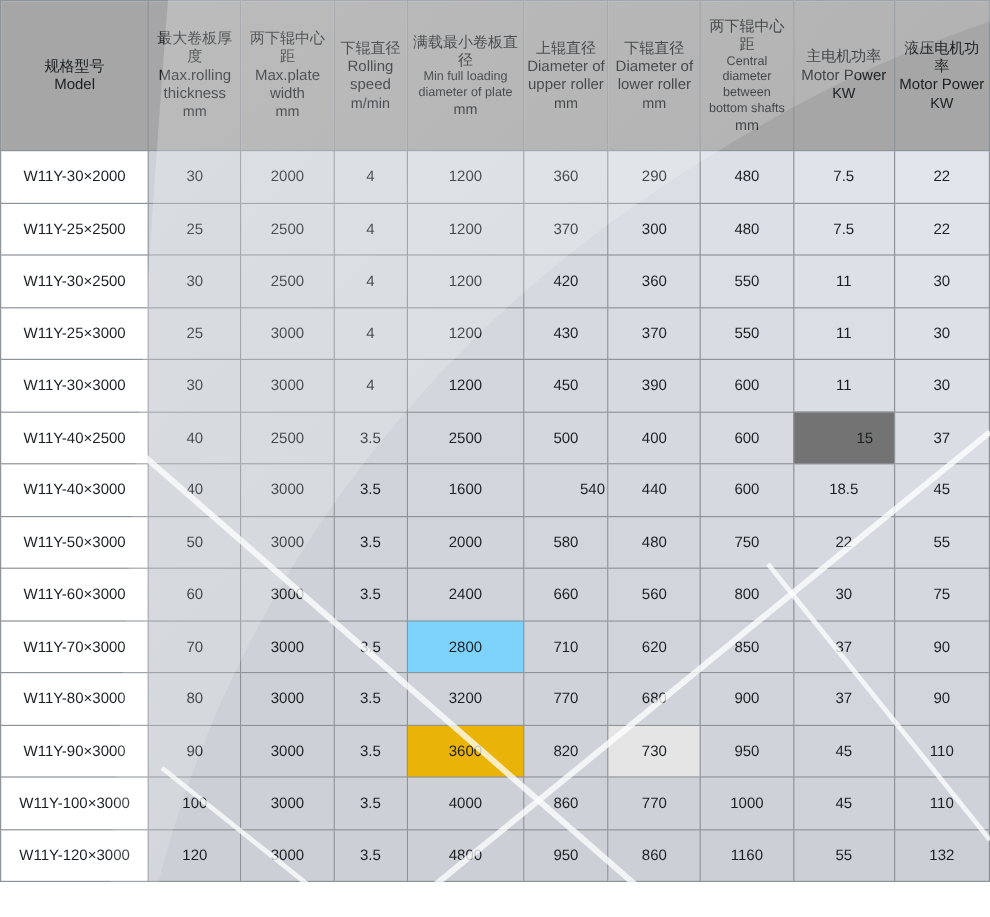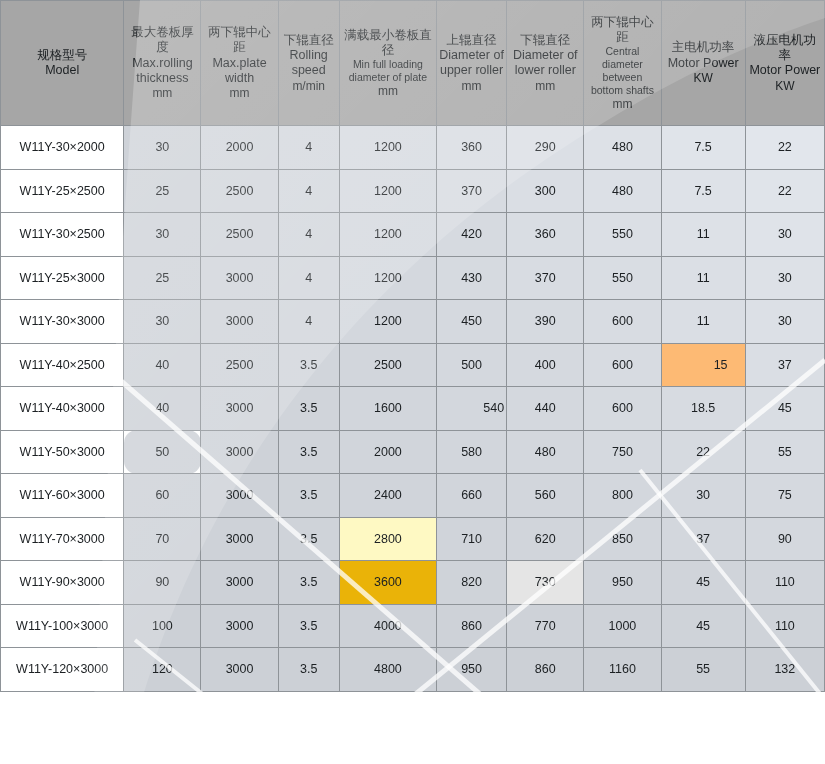--- a/index.html
+++ b/index.html
@@ -227,38 +227,38 @@
         </tr>
         <tr>
           <td class="model">W11Y-40×2500</td>
           <td style="background: rgb(206, 210, 216);">40</td>
           <td style="background: rgb(207, 211, 217);">2500</td>
           <td style="background: rgb(209, 213, 219);">3.5</td>
           <td style="background: rgb(210, 214, 220);">2500</td>
           <td style="background: rgb(212, 216, 222);">500</td>
           <td style="background: rgb(213, 217, 223);">400</td>
           <td style="background: rgb(215, 219, 225);">600</td>
-          <td style="background: #fdba74; padding-left: 37px;">15</td>
+          <td style="background: #737373; padding-left: 37px;">15</td>
           <td style="background: rgb(218, 222, 228);">37</td>
         </tr>
         <tr>
           <td class="model">W11Y-40×3000</td>
           <td style="background: rgb(205, 209, 215);">40</td>
           <td style="background: rgb(207, 211, 217);">3000</td>
           <td style="background: rgb(208, 212, 218);">3.5</td>
           <td style="background: rgb(210, 214, 220);">1600</td>
           <td style="background: rgb(211, 215, 221); text-align: right;">540</td>
           <td style="background: rgb(212, 216, 222);">440</td>
           <td style="background: rgb(214, 218, 224);">600</td>
           <td style="background: rgb(215, 219, 225);">18.5</td>
           <td style="background: rgb(217, 221, 227);">45</td>
         </tr>
         <tr>
           <td class="model">W11Y-50×3000</td>
-          <td style="background: rgb(205, 209, 215); border-radius: 13px;">50</td>
+          <td style="background: rgb(205, 209, 215);">50</td>
           <td style="background: rgb(206, 210, 216);">3000</td>
           <td style="background: rgb(208, 212, 218);">3.5</td>
           <td style="background: rgb(209, 213, 219);">2000</td>
           <td style="background: rgb(210, 214, 220);">580</td>
           <td style="background: rgb(211, 215, 221);">480</td>
           <td style="background: rgb(213, 217, 223);">750</td>
           <td style="background: rgb(214, 218, 224);">22</td>
           <td style="background: rgb(215, 219, 225);">55</td>
         </tr>
         <tr>
@@ -271,26 +271,38 @@
           <td style="background: rgb(210, 214, 220);">560</td>
           <td style="background: rgb(211, 215, 221);">800</td>
           <td style="background: rgb(212, 216, 222);">30</td>
           <td style="background: rgb(213, 217, 223);">75</td>
         </tr>
         <tr>
           <td class="model">W11Y-70×3000</td>
           <td style="background: rgb(205, 209, 215);">70</td>
           <td style="background: rgb(206, 210, 216);">3000</td>
           <td style="background: rgb(207, 211, 217);">3.5</td>
-          <td style="background: #fef9c3;">2800</td>
+          <td style="background: #7dd3fc;">2800</td>
           <td style="background: rgb(208, 212, 218);">710</td>
           <td style="background: rgb(209, 213, 219);">620</td>
           <td style="background: rgb(210, 214, 220);">850</td>
           <td style="background: rgb(211, 215, 221);">37</td>
           <td style="background: rgb(212, 216, 222);">90</td>
+        </tr>
+        <tr>
+          <td class="model">W11Y-80×3000</td>
+          <td style="background: rgb(205, 209, 215);">80</td>
+          <td style="background: rgb(205, 209, 215);">3000</td>
+          <td style="background: rgb(206, 210, 216);">3.5</td>
+          <td style="background: rgb(207, 211, 217);">3200</td>
+          <td style="background: rgb(207, 211, 217);">770</td>
+          <td style="background: rgb(208, 212, 218);">680</td>
+          <td style="background: rgb(209, 213, 219);">900</td>
+          <td style="background: rgb(210, 214, 220);">37</td>
+          <td style="background: rgb(210, 214, 220);">90</td>
         </tr>
         <tr>
           <td class="model">W11Y-90×3000</td>
           <td style="background: rgb(205, 209, 215);">90</td>
           <td style="background: rgb(205, 209, 215);">3000</td>
           <td style="background: rgb(206, 210, 216);">3.5</td>
           <td style="background: #eab308; margin-top: 44px;">3600</td>
           <td style="background: rgb(207, 211, 217);">820</td>
           <td style="background: #e5e5e5;">730</td>
           <td style="background: rgb(208, 212, 218);">950</td>

